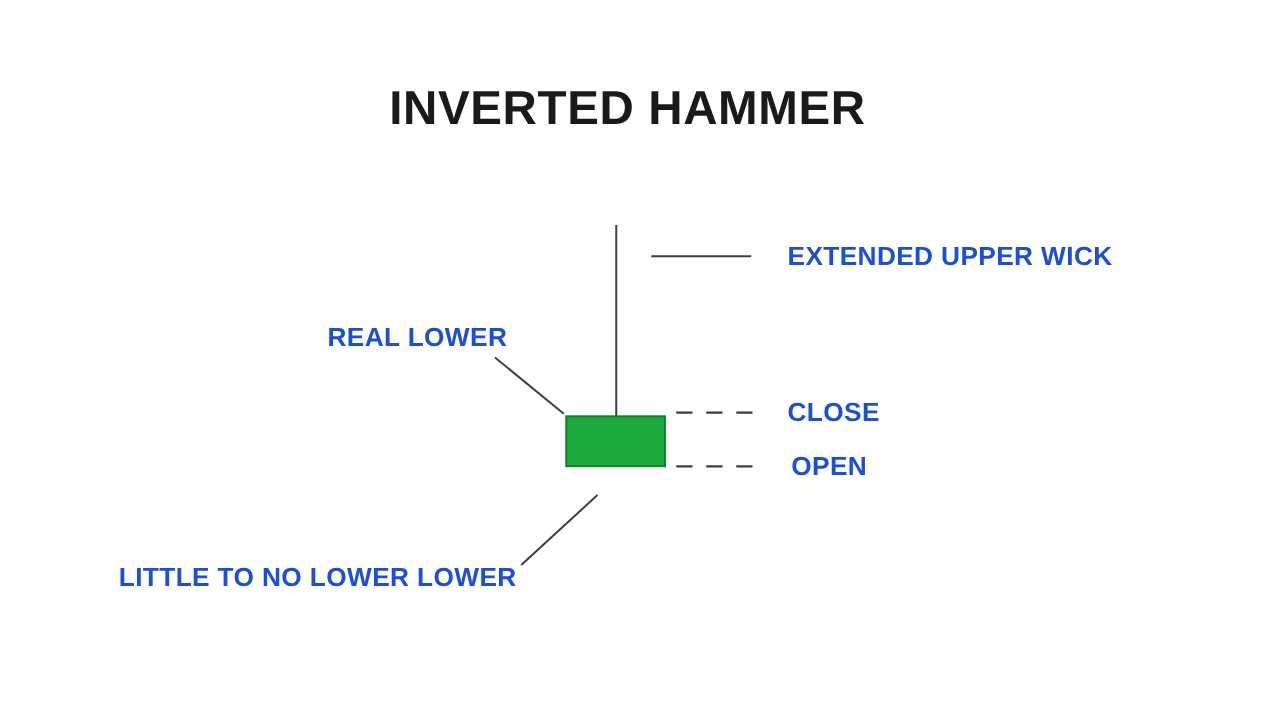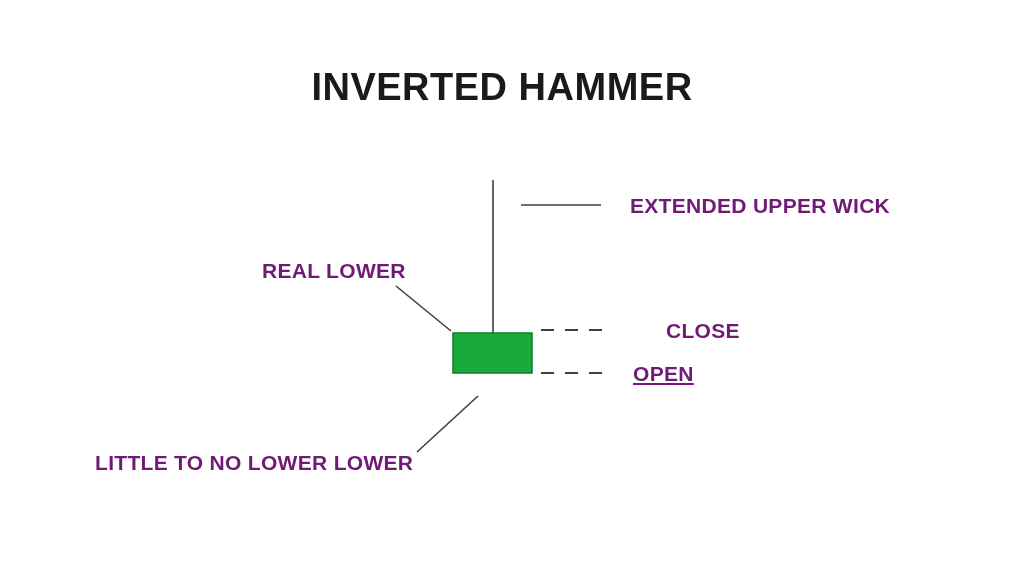--- a/index.html
+++ b/index.html
@@ -45,21 +45,21 @@
     fill: none;
     stroke-dasharray: 13 11;
   }
   .label {
     position: absolute;
     font-size: 21px;
     font-weight: 800;
     letter-spacing: 0.3px;
     white-space: nowrap;
     transform: translateY(-50%);
-    color: #701a75;
+    color: #1d4ed8;
   }
 </style>
 </head>
 <body>
 
 <div class="canvas">
 
   <div class="title">INVERTED HAMMER</div>
 
   <svg class="diagram-svg" viewBox="0 0 1024 562">
@@ -76,19 +76,19 @@
 
     <line class="ln-dashed" x1="541" y1="373" x2="604" y2="373"></line>
 
     <line class="ln" x1="417" y1="452" x2="478" y2="396"></line>
   </svg>
 
   <div class="label" style="left:630px; top:206px;">EXTENDED UPPER WICK</div>
 
   <div class="label" style="left:262px; top:271px;">REAL LOWER</div>
 
-  <div class="label" style="left:666px; top:331px;">CLOSE</div>
+  <div class="label" style="left:630px; top:331px;">CLOSE</div>
 
-  <div class="label" style="left:633px; top:374px;text-decoration:underline;">OPEN</div>
+  <div class="label" style="left:633px; top:374px;">OPEN</div>
 
   <div class="label" style="left:95px; top:463px;">LITTLE TO NO LOWER LOWER</div>
 
 </div>
 
 </body></html>

